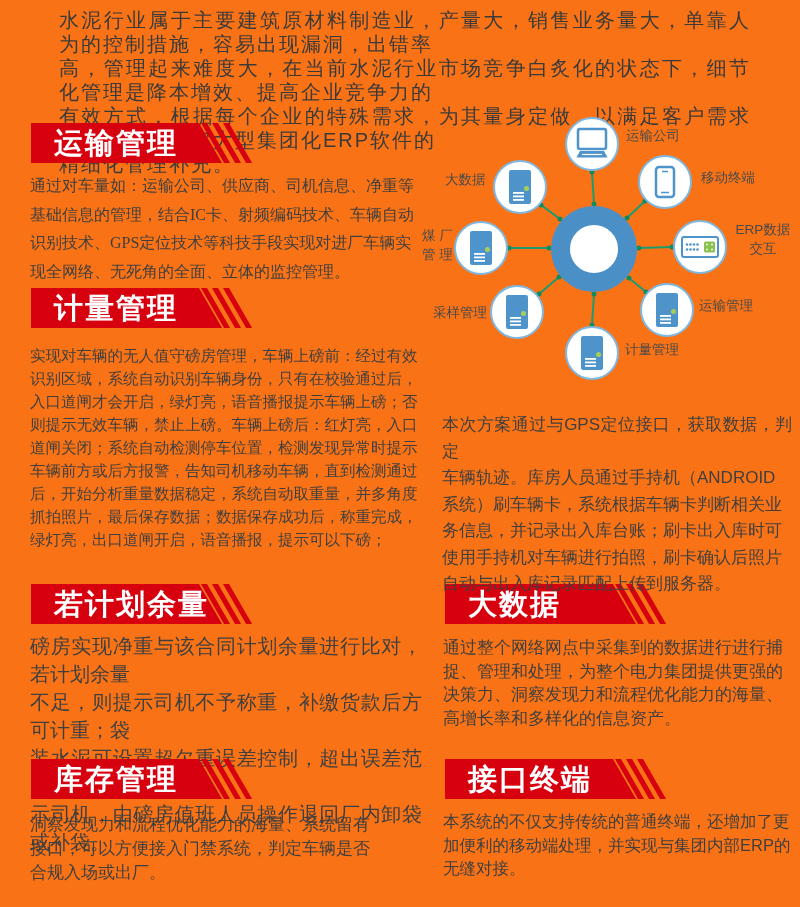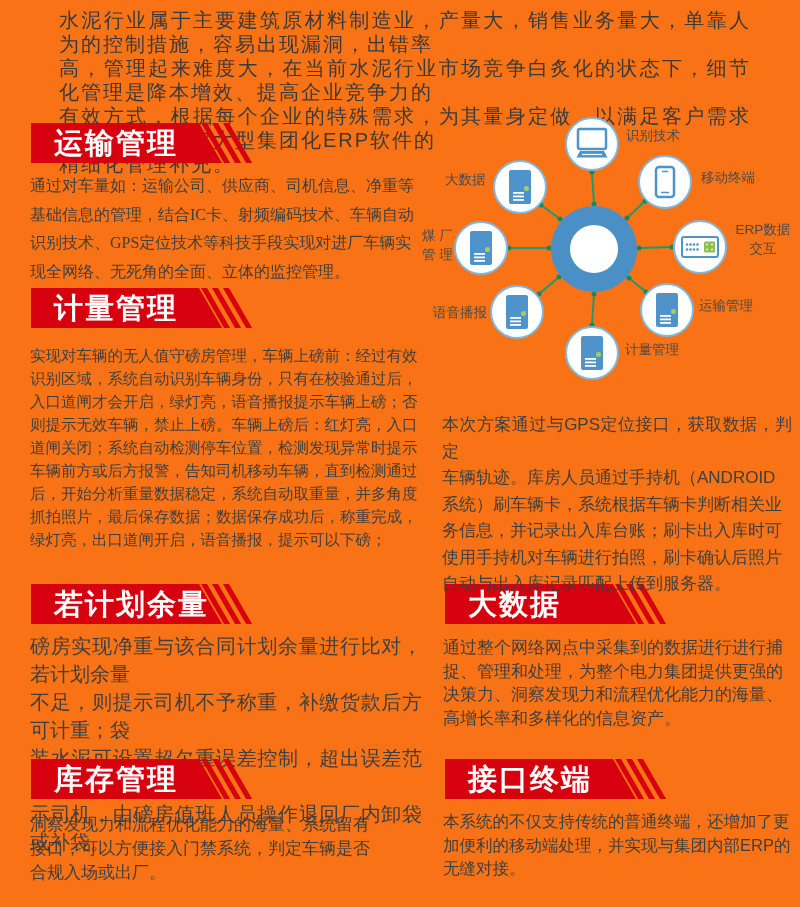--- a/index.html
+++ b/index.html
@@ -220,25 +220,25 @@
         </g>
       </g>
 
       <use href="#server-glyph" transform="translate(247,200)"></use>
       <use href="#server-glyph" transform="translate(172,243)"></use>
       <use href="#server-glyph" transform="translate(97,202)"></use>
       <use href="#server-glyph" transform="translate(61,138)"></use>
       <use href="#server-glyph" transform="translate(100,77)"></use>
     </svg>
 
-    <span class="dlabel l0">识别技术</span>
+    <span class="dlabel l0">运输公司</span>
     <span class="dlabel l1">移动终端</span>
     <span class="dlabel l2">ERP数据
 交互</span>
     <span class="dlabel l3">运输管理</span>
     <span class="dlabel l4">计量管理</span>
-    <span class="dlabel l5">语音播报</span>
+    <span class="dlabel l5">采样管理</span>
     <span class="dlabel l6">煤 厂
 管 理</span>
     <span class="dlabel l7">大数据</span>
   </div>
 
 </div>
 
 </body></html>

